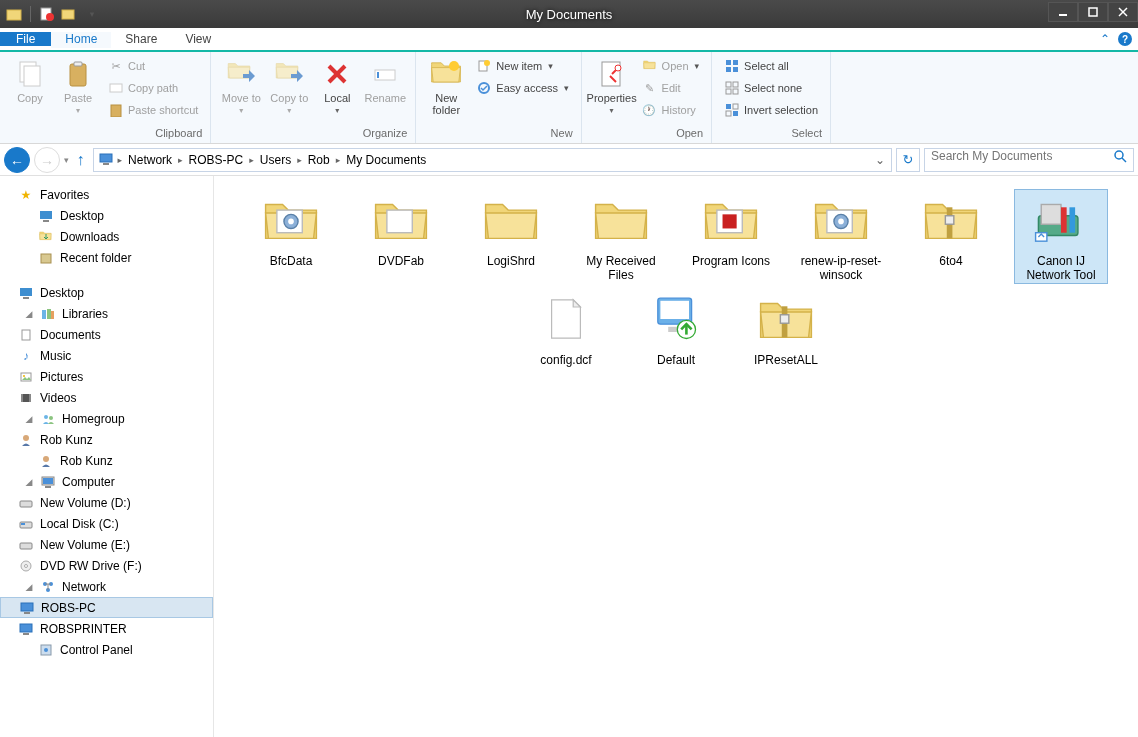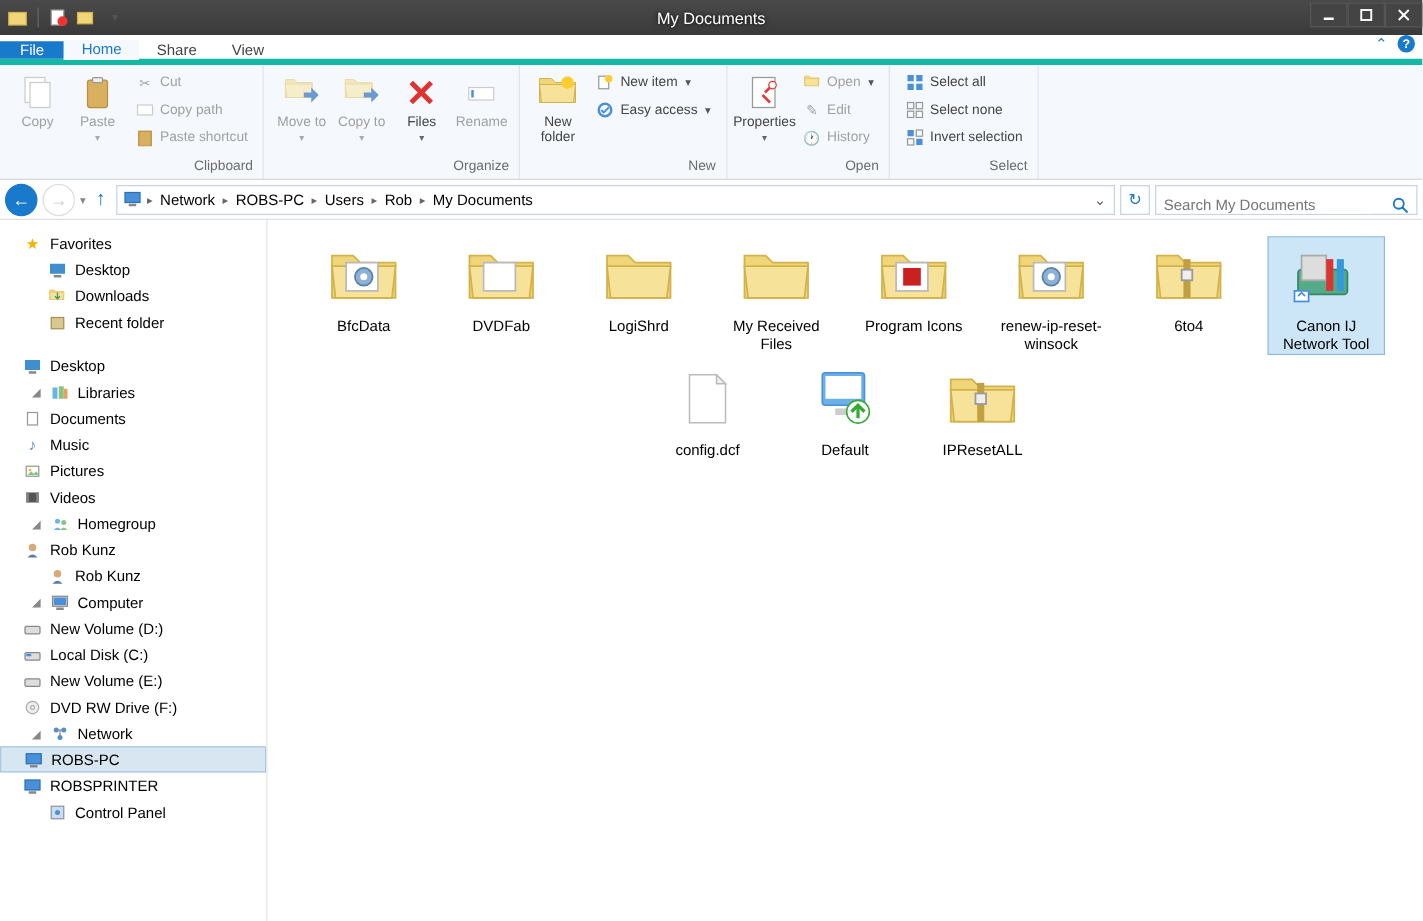--- a/index.html
+++ b/index.html
@@ -10,21 +10,21 @@
 .titlebar-left { display: flex; align-items: center; gap: 6px; padding-left: 6px; }
 .qat-icon { width: 16px; height: 16px; display: flex; align-items: center; justify-content: center; font-size: 12px; }
 .qat-sep { width: 1px; height: 16px; background: #666; margin: 0 2px; }
 .titlebar-title { position: absolute; left: 50%; transform: translateX(-50%); font-size: 13px; color: #fff; text-shadow: 0 0 4px #000; }
 .titlebar-controls { position: absolute; right: 0; display: flex; }
 .tbc { width: 30px; height: 20px; display: flex; align-items: center; justify-content: center; color: #fff; background: #444; border: 1px solid #555; margin-top: -4px; }
 .tbc.close { background: #444; }
 .tbc svg { width: 12px; height: 12px; }
 
 
-.ribbon-tabs { height: 24px; display: flex; align-items: flex-end; border-bottom: 5px solid #14b8a6; background: #fff; position: relative; }
+.ribbon-tabs { height: 24px; display: flex; align-items: center; border-bottom: 2px solid #14b8a6; background: #fff; position: relative; }
 .file-tab { background: #1979ca; color: #fff; padding: 0 16px; display: flex; align-items: center; font-size: 12px; }
 .rtab { padding: 0 14px; display: flex; align-items: center; color: #444; font-size: 12px; }
 .rtab.active { color: #1979ca; border-bottom: 2px solid #f5f9fd; background: #f5f9fd; margin-bottom: -1px; }
 .ribbon-right { position: absolute; right: 6px; display: flex; gap: 8px; align-items: center; height: 24px; color: #1979ca; }
 
 
 .ribbon { height: 92px; background: #f5f9fd; border-bottom: 1px solid #d8d8d8; display: flex; }
 .rgroup { border-right: 1px solid #dbe5ef; padding: 4px 8px 2px 8px; display: flex; flex-direction: column; justify-content: space-between; }
 .rgroup-body { display: flex; gap: 4px; align-items: flex-start; }
 .rgroup-label { text-align: right; font-size: 11px; color: #6b6b6b; padding-bottom: 2px; }
@@ -41,21 +41,21 @@
 .navbar { height: 32px; display: flex; align-items: center; padding: 3px 4px; gap: 4px; border-bottom: 1px solid #e0e0e0; }
 .navbtn { width: 26px; height: 26px; border-radius: 50%; border: 1px solid #bcd; background: #fff; display: flex; align-items: center; justify-content: center; color: #1979ca; font-size: 14px;}
 .navbtn.active { background: #1979ca; color: #fff; border-color: #1979ca; }
 .navbtn.dis { color: #ccc; border-color: #ddd; }
 .breadcrumb { flex: 1; height: 24px; border: 1px solid #c7d4e6; display: flex; align-items: center; padding: 0 2px; font-size: 12px; gap: 0; }
 .bc-ico { width: 18px; height: 18px; margin: 0 2px; }
 .bc-item { padding: 0 6px; color: #000; }
 .bc-sep { color: #666; font-size: 9px; }
 .bc-end { margin-left: auto; padding-right: 4px; color: #666; }
 .refresh { width: 24px; height: 24px; border: 1px solid #c7d4e6; display: flex; align-items: center; justify-content: center; color: #1979ca; font-size: 13px; }
-.searchbox { width: 210px; height: 24px; border: 1px solid #c7d4e6; display: flex; align-items: flex-end; padding: 0 6px; gap: 16px; }
+.searchbox { width: 210px; height: 24px; border: 1px solid #c7d4e6; display: flex; align-items: flex-start; padding: 0 6px; gap: 16px; }
 .searchbox input { border: none; outline: none; flex: 1; font-size: 12px; color: #888; }
 .searchbox .sico { color: #1979ca; }
 
 
 .main { display: flex; height: calc(737px - 28px - 24px - 92px - 32px); }
 .sidebar { width: 214px; border-right: 1px solid #e6e6e6; padding: 8px 0; overflow-y: auto; }
 .side-group { margin-bottom: 14px; }
 .side-item { display: flex; align-items: center; gap: 6px; padding: 2px 0 2px 18px; font-size: 12px; color: #000; height: 21px; }
 .side-item.indent1 { padding-left: 38px; }
 .side-item.indent2 { }
@@ -218,21 +218,21 @@
         <span>Copy to</span>
           <span style="font-size:8px;color:#aaa">▾</span>
       </div>
       <div class="rbtn-large">
         <span class="ico">
             <svg width="28" height="28">
               <line x1="6" y1="6" x2="22" y2="22" stroke="#d33" stroke-width="4"></line>
               <line x1="22" y1="6" x2="6" y2="22" stroke="#d33" stroke-width="4"></line>
             </svg>
           </span>
-        <span>Files</span>
+        <span>Local</span>
           <span style="font-size:8px;color:#666">▾</span>
       </div>
       <div class="rbtn-large disabled">
         <span class="ico">
             <svg width="28" height="28">
               <rect x="4" y="10" width="20" height="10" fill="#fff" stroke="#ccc"></rect>
               <rect x="6" y="12" width="2" height="6" fill="#4a90d9"></rect>
             </svg>
           </span>
         <span>Rename</span>

